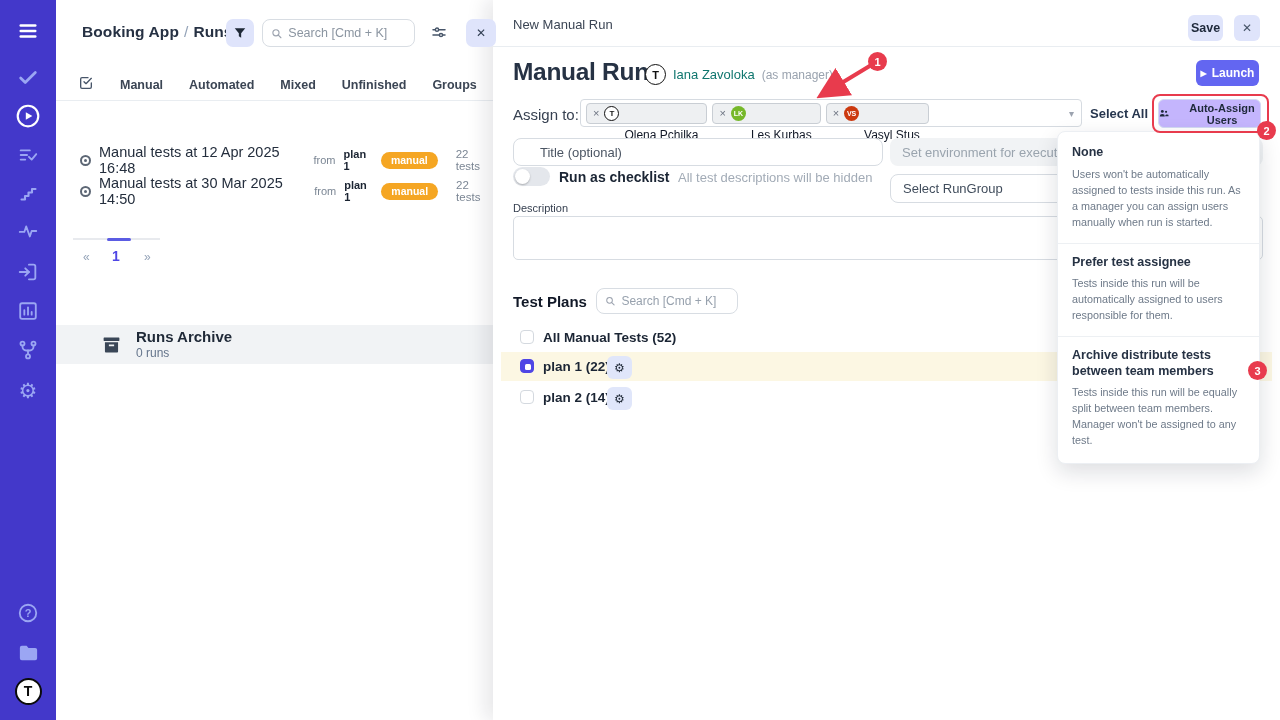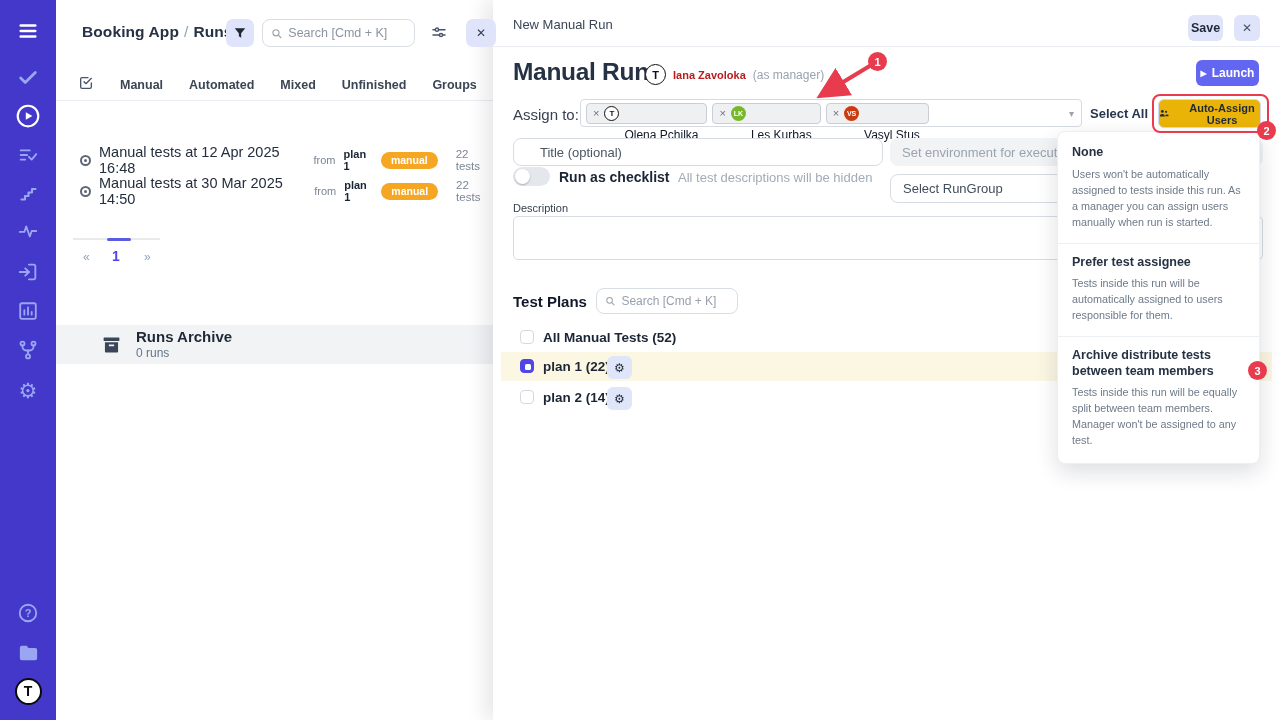--- a/index.html
+++ b/index.html
@@ -53,35 +53,35 @@
   .main-topbar { position:absolute; left:0; top:0; width:787px; height:47px; border-bottom:1px solid #e9edf1; }
   .main-topbar-title { position:absolute; left:20px; top:17px; font-size:13px; color:#3b4554; }
   .btn-soft { position:absolute; background:#dfe4fb; border:none; border-radius:6px; font-family:inherit; font-size:12.5px; font-weight:600; color:#1e293b; cursor:pointer; display:flex; align-items:center; justify-content:center; }
   .save-btn { left:695px; top:15px; width:35px; height:26px; }
   .close-btn { left:741px; top:15px; width:26px; height:26px; color:#475569; font-size:12px; font-weight:400; }
   .panel-x { position:absolute; left:466px; top:19px; width:30px; height:28px; background:#dfe4fb; border:none; border-radius:7px; color:#334155; font-size:12px; cursor:pointer; z-index:40; font-family:inherit; }
 
   .run-heading { position:absolute; left:20px; top:58px; font-size:24.5px; font-weight:700; color:#263244; letter-spacing:-.3px; }
   .owner-wrap { position:absolute; left:152px; top:64px; display:flex; align-items:center; gap:7px; }
   .owner-avatar { width:21px; height:21px; border-radius:50%; background:#fff; border:1.5px solid #111; color:#111; font-size:11px; font-weight:800; display:flex; align-items:center; justify-content:center; }
-  .owner-name { font-size:11px; font-weight:700; color:#b91c1c; }
+  .owner-name { font-size:13px; font-weight:400; color:#0f766e; }
   .owner-role { font-size:12px; color:#9aa3af; }
   .launch-btn { position:absolute; left:703px; top:60px; width:63px; height:26px; background:#6366f1; color:#fff; border:none; border-radius:6px; font-family:inherit; font-size:12px; font-weight:600; cursor:pointer; display:flex; align-items:center; justify-content:center; gap:5px; }
   .launch-btn .tri { font-size:8px; }
 
   .assign-label { position:absolute; left:20px; top:106px; font-size:15px; color:#374151; }
   .assign-select { position:absolute; left:87px; top:99px; width:502px; height:28px; border:1px solid #d6dbe1; border-radius:4px; background:#fff; display:flex; align-items:center; padding:0 18px 0 5px; gap:5px; cursor:pointer; }
   .assign-caret { position:absolute; right:7px; top:8px; font-size:10px; color:#9ca3af; }
   .chip { display:flex; align-items:center; gap:5px; background:#eef0f2; border:1px solid #c9ced4; border-radius:4px; height:21px; padding:0 8px 0 6px; }
   .chip-x { font-size:11px; color:#6b7280; cursor:pointer; }
   .chip-av { width:15px; height:15px; border-radius:50%; color:#fff; font-size:7px; font-weight:700; display:flex; align-items:center; justify-content:center; }
   .chip-av.logo-av { background:#fff; border:1px solid #111; color:#111; font-size:8px; font-weight:800; }
   .chip-name { font-size:12px; color:#111827;margin-top:44px; }
   .select-all { position:absolute; left:597px; top:106px; font-size:13px; font-weight:600; color:#27364e; cursor:pointer; }
-  .auto-assign-btn { position:absolute; left:665px; top:99px; width:103px; height:29px; background:#eab308; border:1px solid #d3dbf3; border-radius:6px; font-family:inherit; font-size:11px; font-weight:600; color:#1e293b; cursor:pointer; display:flex; align-items:center; justify-content:center; gap:15px; }
+  .auto-assign-btn { position:absolute; left:665px; top:99px; width:103px; height:29px; background:#c4b5fd; border:1px solid #d3dbf3; border-radius:6px; font-family:inherit; font-size:11px; font-weight:600; color:#1e293b; cursor:pointer; display:flex; align-items:center; justify-content:center; gap:15px; }
 
   .title-input { position:absolute; left:20px; top:138px; width:370px; height:28px; border:1px solid #d7dce2; border-radius:8px; padding:0 26px; font-size:13px; color:#374151; font-family:inherit; outline:none; }
   .title-input::placeholder { color:#4b5563; }
   .env-input { position:absolute; left:397px; top:138px; width:373px; height:28px; background:#f1f3f5; border:none; border-radius:8px; padding:0 12px; font-size:13px; font-family:inherit; outline:none; z-index:1; }
   .env-input::placeholder { color:#9aa4ae; }
 
   .toggle { position:absolute; left:20px; top:167px; width:37px; height:19px; background:#e4e7ec; border-radius:10px; cursor:pointer; }
   .toggle-knob { position:absolute; left:2px; top:2px; width:15px; height:15px; background:#fff; border-radius:50%; box-shadow:0 1px 2px rgba(0,0,0,.25); }
   .checklist-label { position:absolute; left:66px; top:169px; font-size:14px; font-weight:700; color:#1b2534; }
   .checklist-hint { position:absolute; left:185px; top:170px; font-size:13px; color:#a2abb6; }

